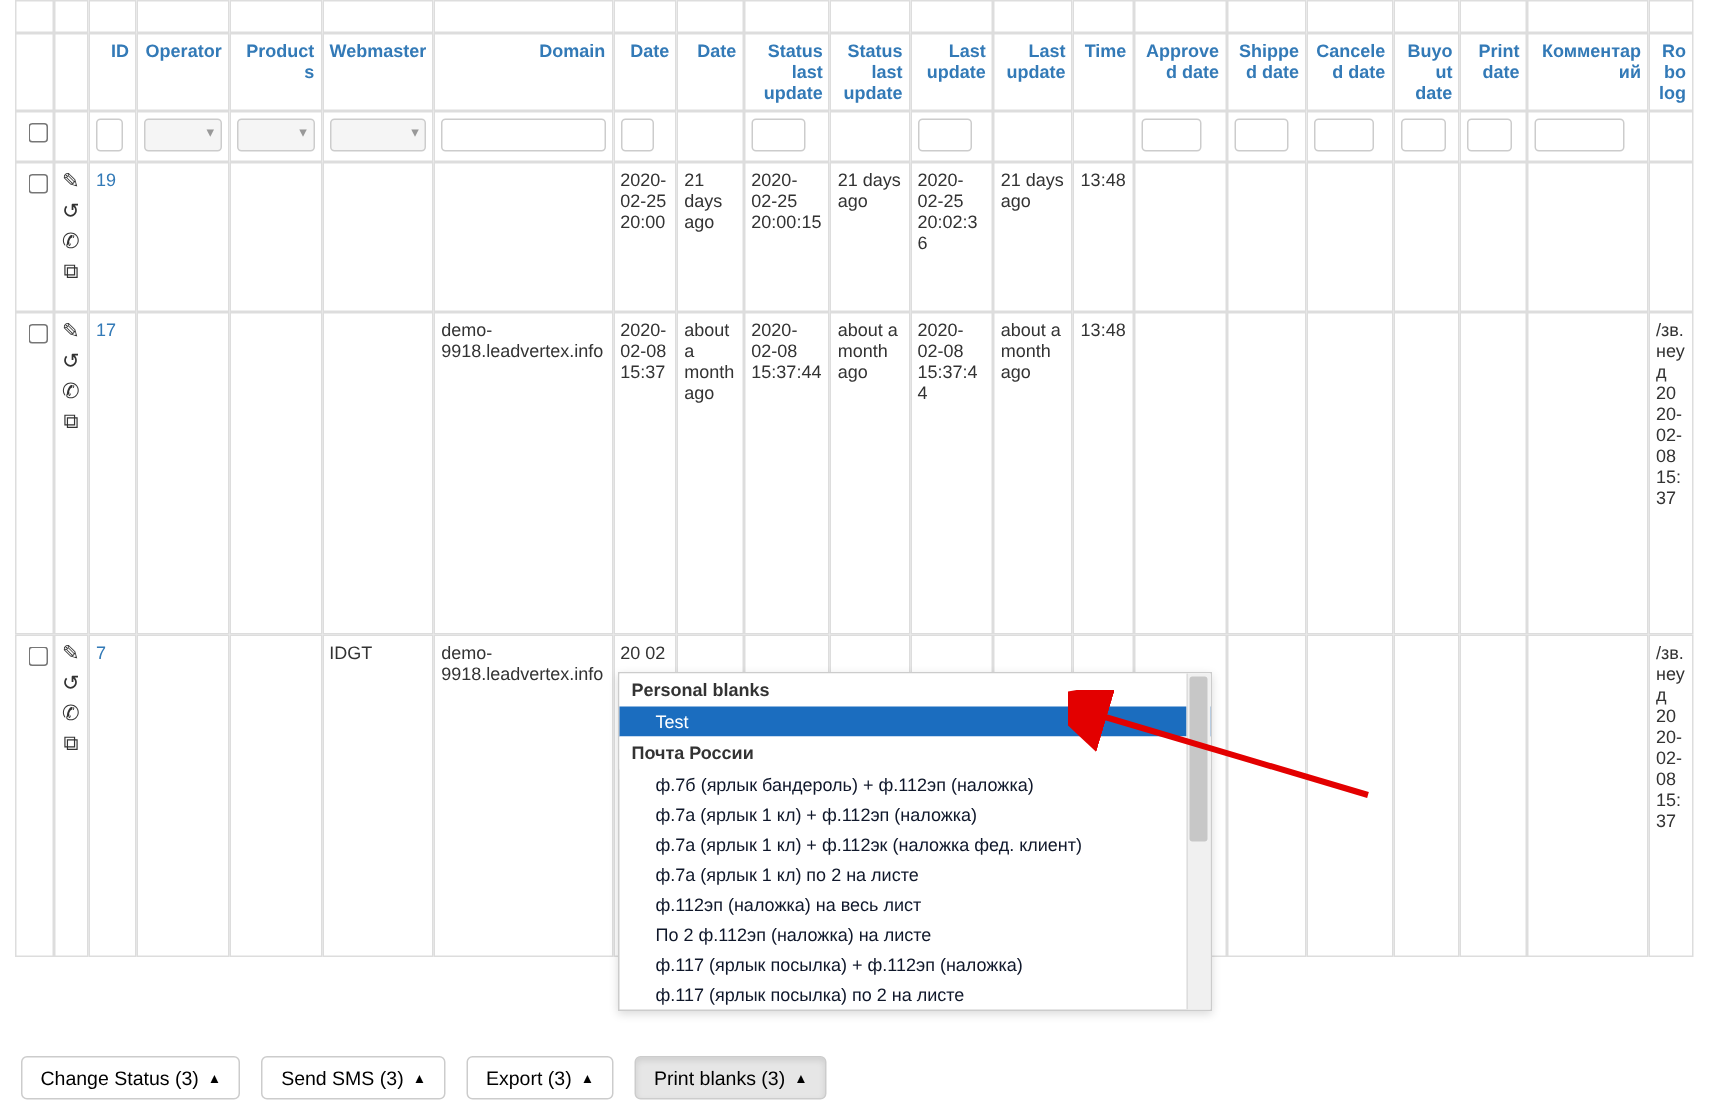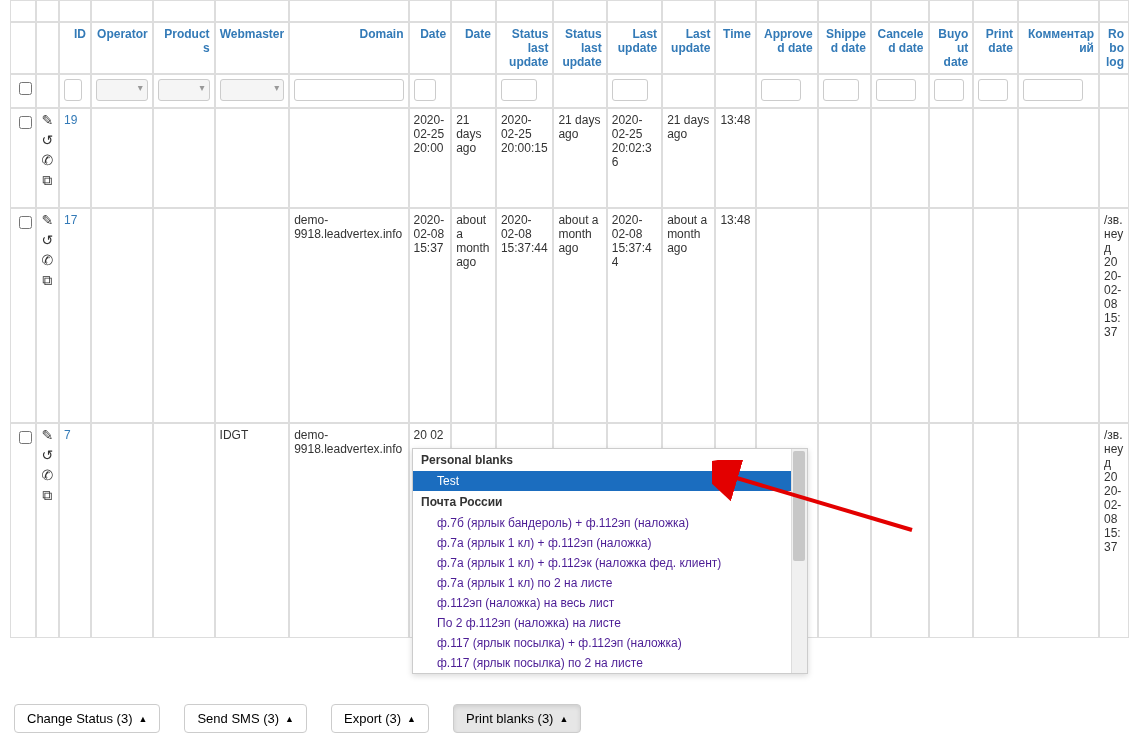--- a/index.html
+++ b/index.html
@@ -69,21 +69,21 @@
   }
   .id-link { color: #337ab7; text-decoration: none; }
   .row-icons { display:flex; flex-direction:column; align-items:center; gap:6px; color:#333; }
   .row-icons span { line-height:1; }
   .icon { font-size: 14px; color:#333; }
   .toolbar {
     position: absolute;
     left: 14px;
     bottom: 10px;
     display: flex;
-    gap: 24px;
+    gap: 14px;
     align-items: flex-start;
   }
   .tb-btn {
     border: 1px solid #ccc;
     border-radius: 4px;
     background: #fff;
     padding: 6px 12px;
     font-size: 13px;
     cursor: pointer;
     display: inline-flex;
@@ -104,21 +104,21 @@
     z-index: 50;
   }
   .dropdown .group-header {
     font-weight: bold;
     padding: 4px 8px;
     color: #333;
     background: #fff;
   }
   .dropdown .item {
     padding: 3px 8px 3px 24px;
-    color: #4c1d95;
+    color: #0f172a;
     cursor: pointer;
     white-space: nowrap;
     overflow: hidden;
     text-overflow: ellipsis;
   }
   .dropdown .item.selected {
     background: #1b6dbf;
     color: #fff;
   }
   .dropdown-scroll {

